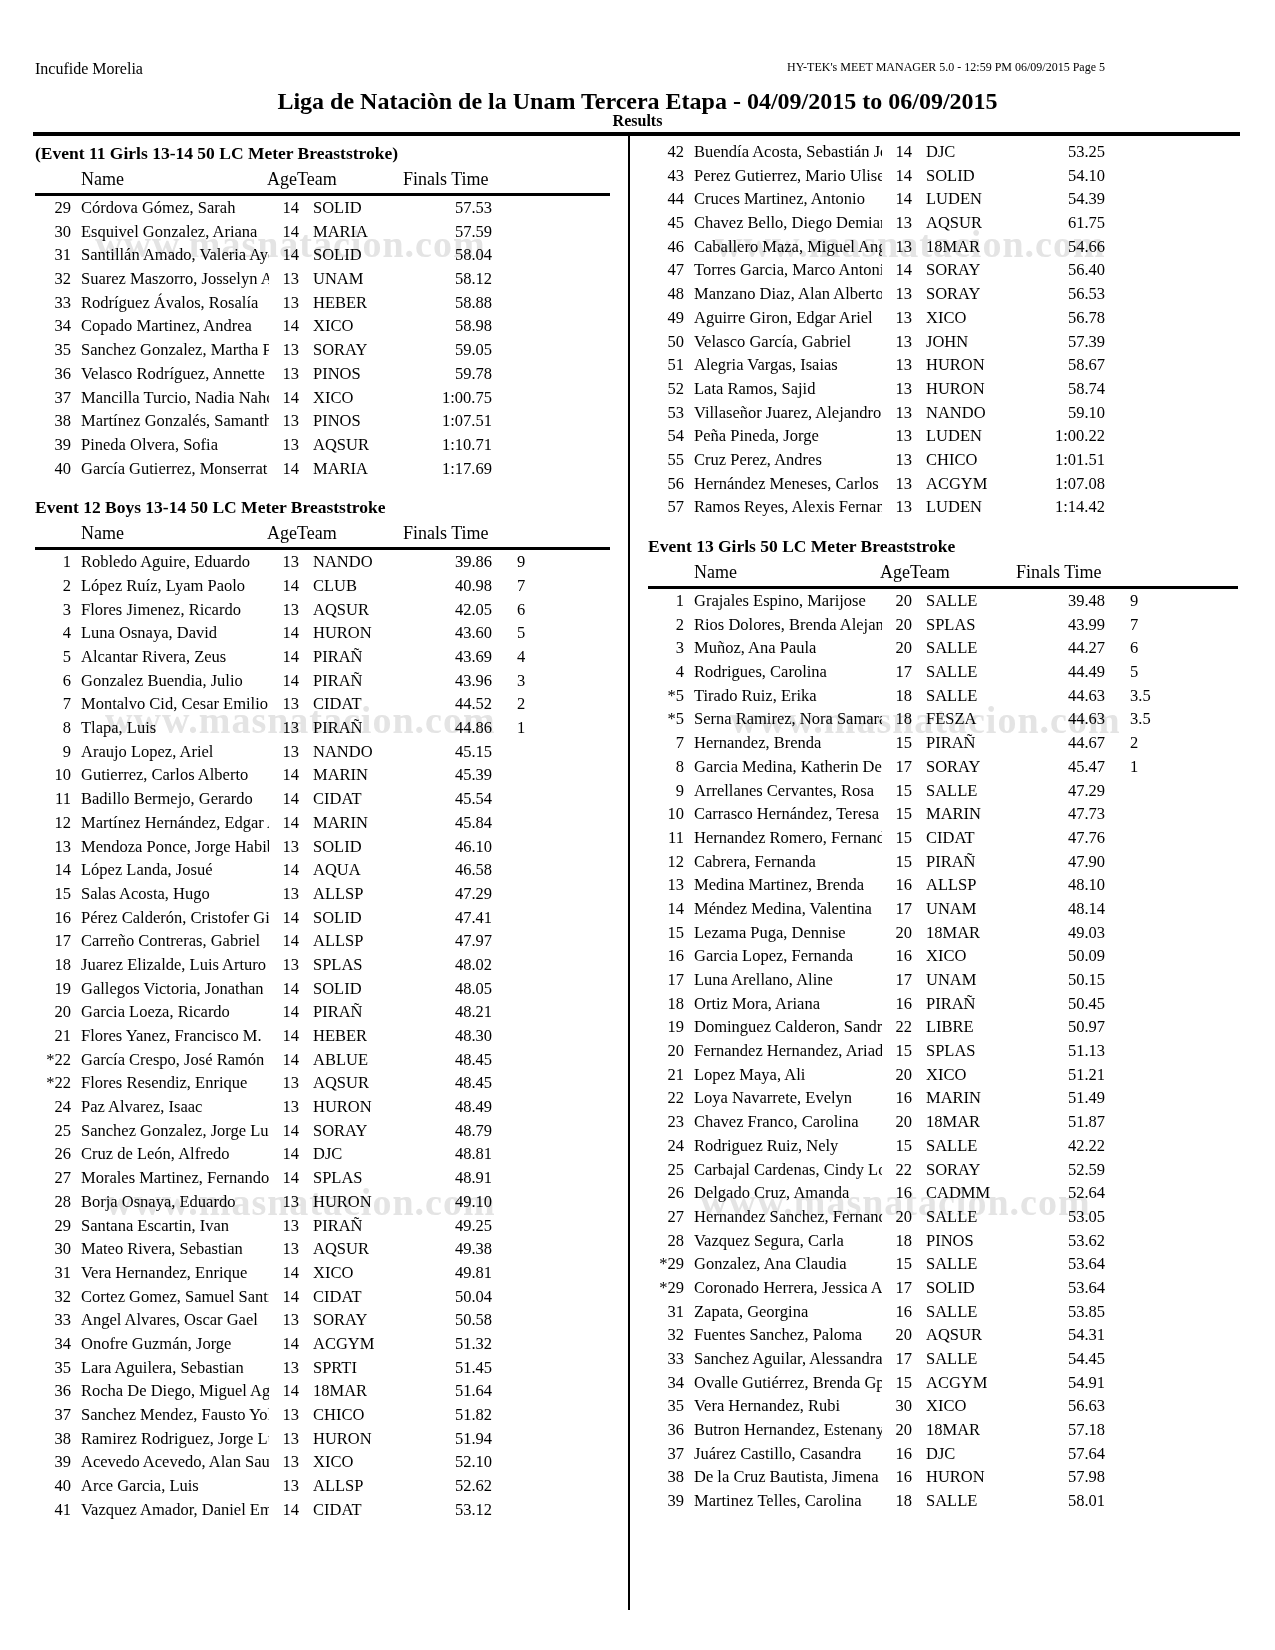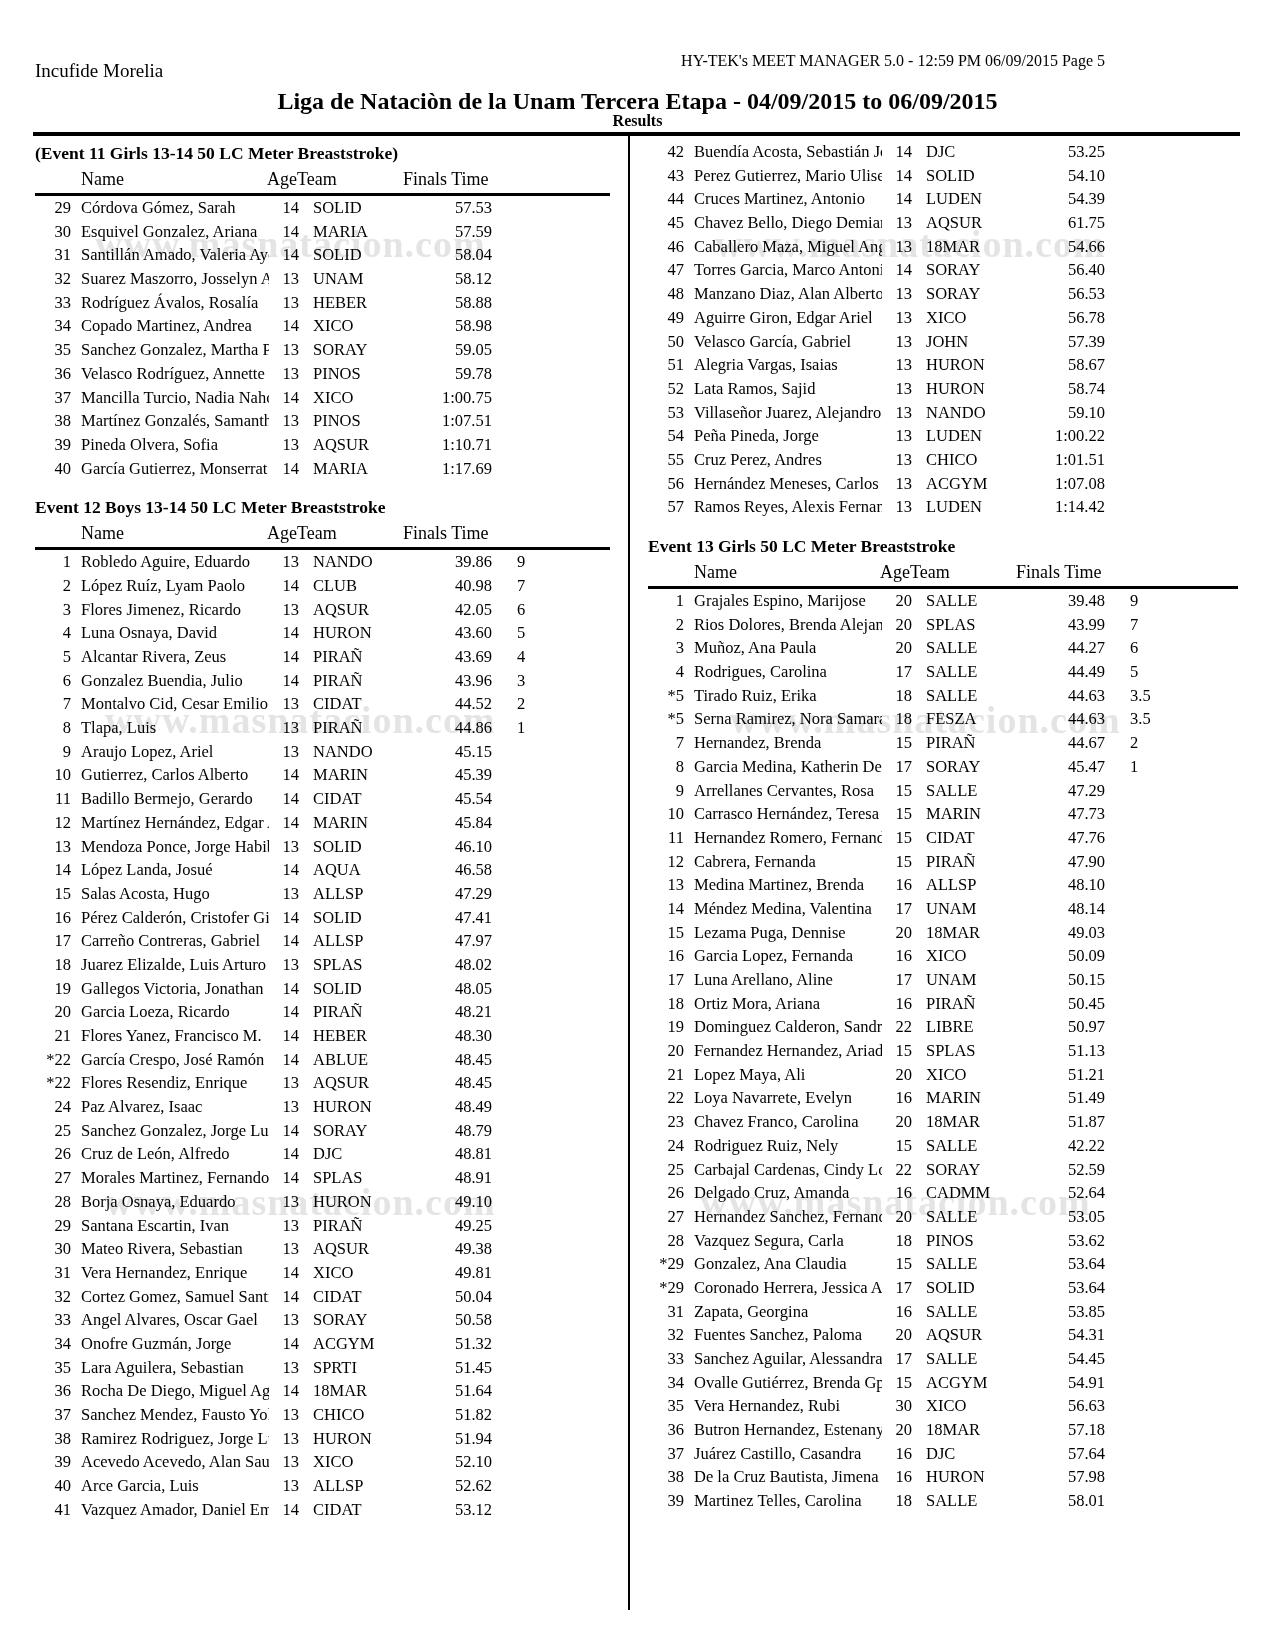--- a/index.html
+++ b/index.html
@@ -2,22 +2,22 @@
 <html><head>
 <meta charset="utf-8">
 <style>
   html,body { margin:0; padding:0; background:#ffffff; }
   .page {
     position:relative; width:1275px; height:1650px; overflow:hidden;
     background:#ffffff; color:#000;
     font-family:"Liberation Serif","DejaVu Serif",serif;
   }
   
-  .hdr-left  { position:absolute; left:35px;  top:60px;  font-size:19px; }
-  .hdr-right { position:absolute; right:170px; top:52px; font-size:16px; }
+  .hdr-left  { position:absolute; left:35px;  top:60px;  font-size:16px; }
+  .hdr-right { position:absolute; right:170px; top:60px; font-size:12px; }
   .doc-title { position:absolute; left:0; top:88px; width:100%; text-align:center;
                font-size:24px; font-weight:bold; }
   .results-label { position:absolute; left:0; top:112px; width:100%; text-align:center;
                font-size:16px; font-weight:bold; }
   .top-rule { position:absolute; left:33px; top:132px; width:1207px; height:4px; background:#000; }
   .v-divider { position:absolute; left:628px; top:136px; width:2px; height:1474px; background:#000; }
 
   
   .col { position:absolute; top:140px; }
   .col-left  { left:35px;  width:575px; }

